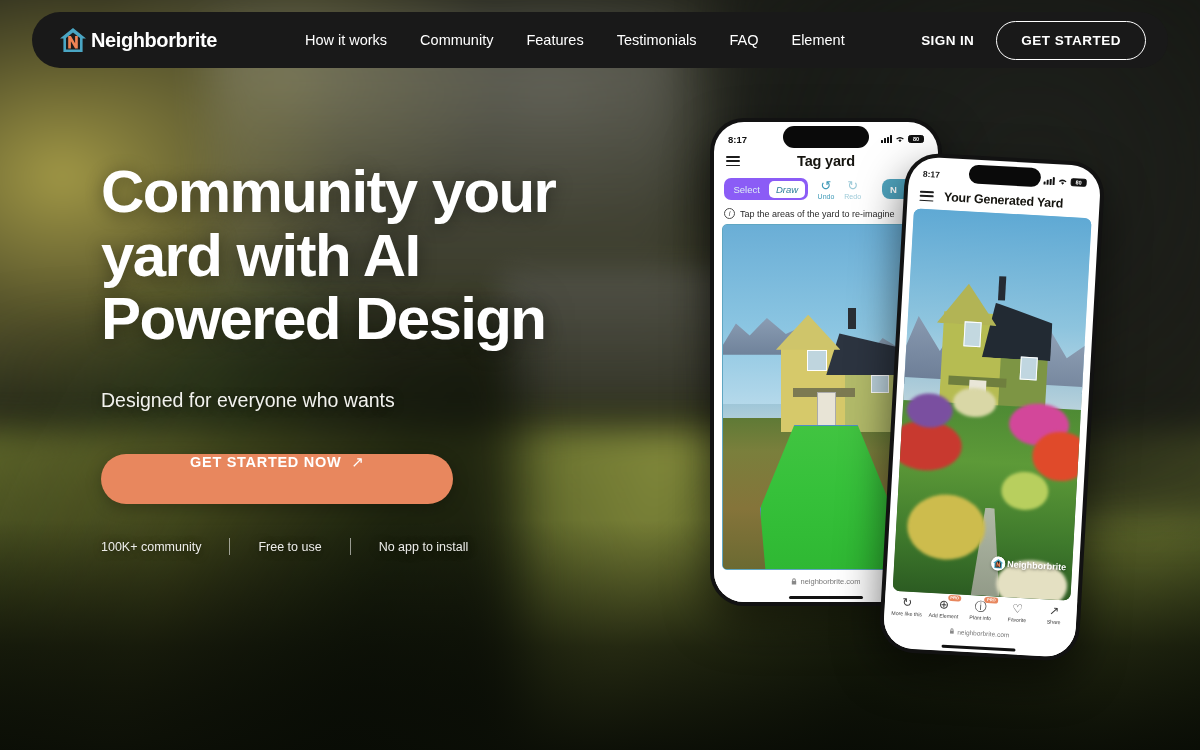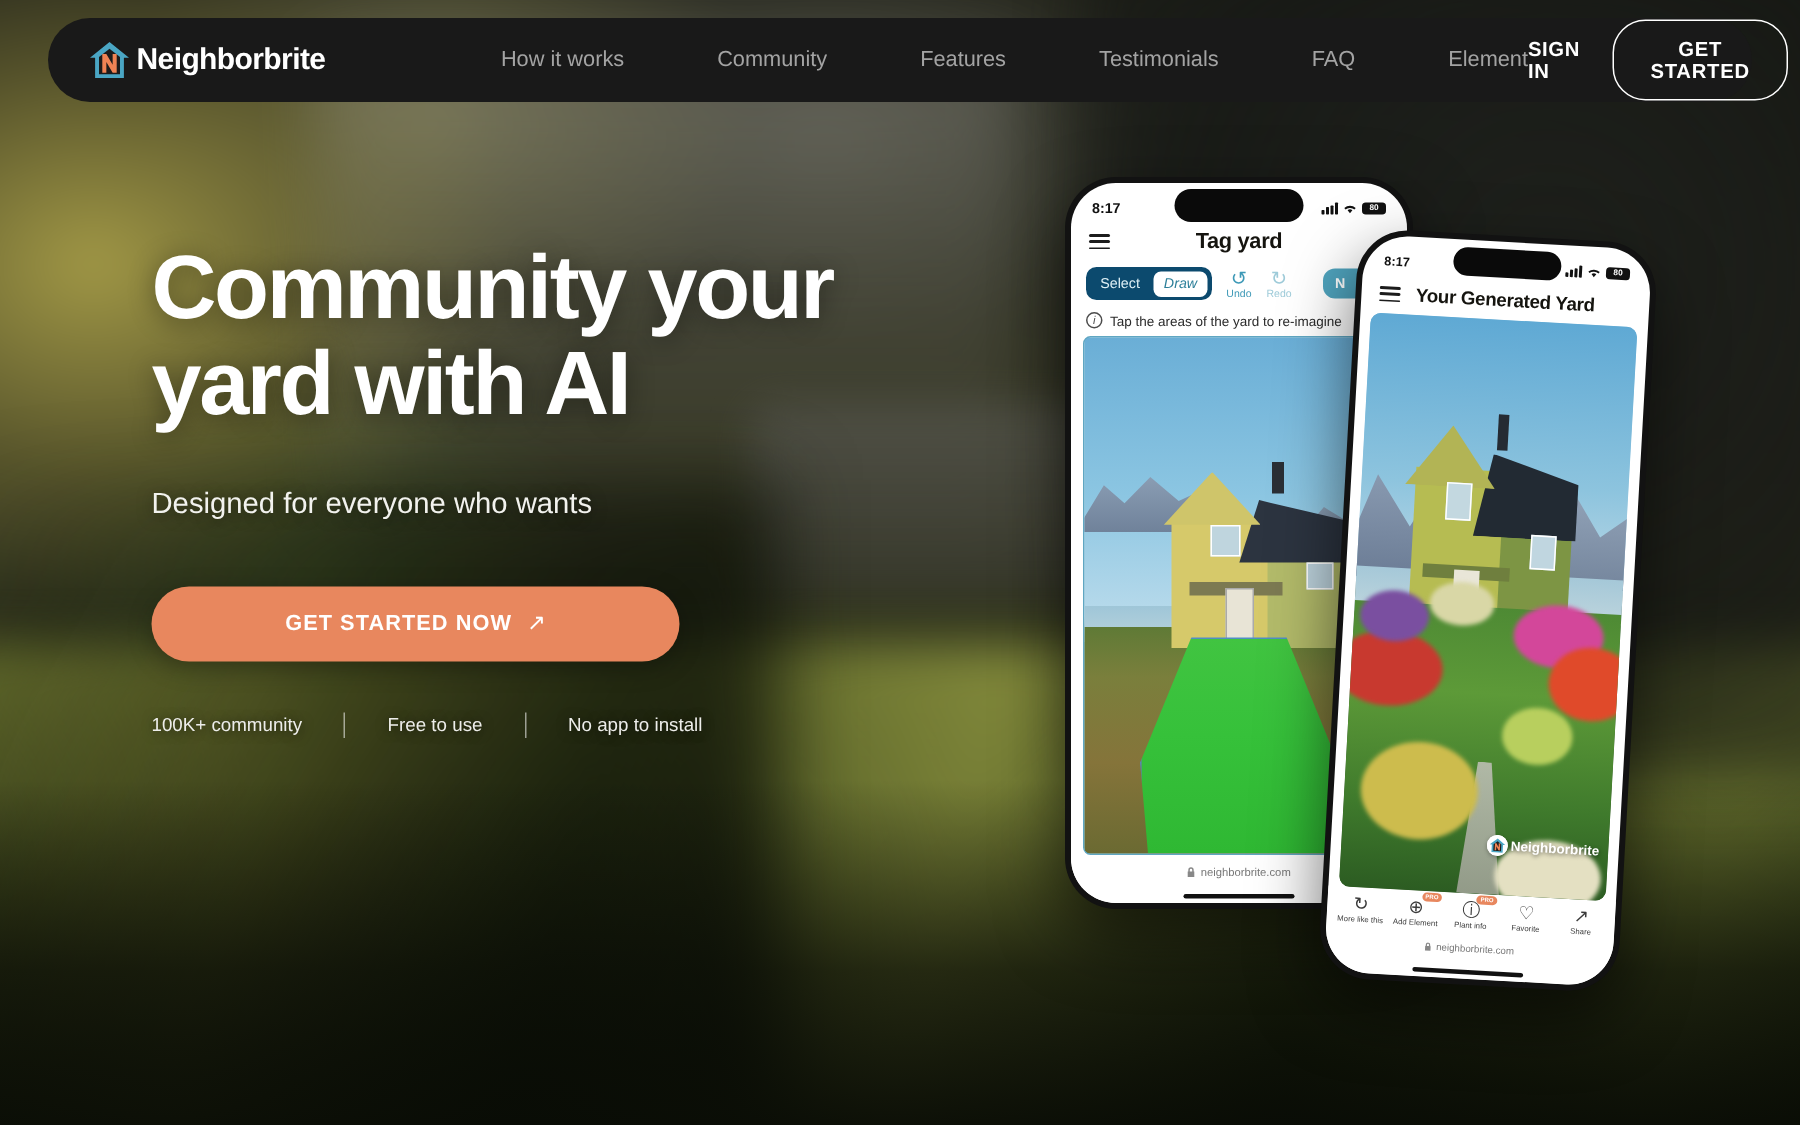--- a/index.html
+++ b/index.html
@@ -55,21 +55,21 @@
   
   #navbar {
     position:absolute; left:32px; top:12px; width:1136px; height:56px;
     background:#191919; border-radius:28px; z-index:30;
     display:flex; align-items:center; padding:0 22px 0 26px;
   }
   .brand { display:flex; align-items:center; gap:3px; }
   .brand-mark { width:30px; height:30px; position:relative; flex:0 0 auto; }
   .brand-name { color:#fff; font-size:20px; font-weight:bold; letter-spacing:-0.4px; line-height:1; }
   .nav-links { display:flex; align-items:center; gap:33px; margin-left:88px; }
-  .nav-link { color:#a3a3a3; font-size:14.5px; cursor:pointer; white-space:nowrap;margin-left:29px; }
+  .nav-link { color:#ffffff; font-size:14.5px; cursor:pointer; white-space:nowrap; }
   .nav-right { margin-left:auto; display:flex; align-items:center; gap:22px; }
   .signin { color:#fff; font-size:13.5px; font-weight:bold; letter-spacing:0.4px; cursor:pointer; }
   .get-started {
     color:#fff; font-size:13.5px; font-weight:bold; letter-spacing:0.5px;
     border:1.6px solid #fff; border-radius:22px; padding:11px 24px; cursor:pointer; background:transparent;
     font-family:"Liberation Sans", sans-serif;
   }
 
   
   #hero { position:absolute; left:101px; top:160px; z-index:20; width:560px; }
@@ -77,21 +77,21 @@
     color:#fff; font-size:60px; font-weight:bold; line-height:1.06; letter-spacing:-1.6px;
     text-shadow:0 2px 18px rgba(0,0,0,0.42);
   }
   #subtitle {
     margin-top:36px; color:#f2f2ee; font-size:19.5px; line-height:1.42;
     text-shadow:0 1px 10px rgba(0,0,0,0.5);
   }
   #cta {
     margin-top:40px; width:352px; height:50px; border-radius:25px;
     background:#e8875e; border:none; color:#fff; cursor:pointer;
-    display:flex; align-items:center; justify-content:center; gap:10px;
+    display:flex; justify-content:center; gap:10px;
     font-family:"Liberation Sans", sans-serif;
     box-shadow:0 4px 16px rgba(0,0,0,0.25);
   }
   #cta .cta-text { font-size:14.5px; font-weight:bold; letter-spacing:0.7px; }
   #cta .cta-arrow { font-size:15px; line-height:1; }
   #stats { margin-top:34px; display:flex; align-items:center; gap:0; }
   .stat { color:#ededea; font-size:12.5px; text-shadow:0 1px 8px rgba(0,0,0,0.6); white-space:nowrap; }
   .stat-div { width:1px; height:17px; background:rgba(255,255,255,0.55); margin:0 28px; }
 
   
@@ -113,21 +113,21 @@
   .bars i { width:2px; background:#111; display:block; border-radius:.5px; }
   .bars i:nth-child(1){height:3px}.bars i:nth-child(2){height:5px}.bars i:nth-child(3){height:6.5px}.bars i:nth-child(4){height:8px}
   .batt { border:1px solid #111; border-radius:2.5px; width:16px; height:8.5px; background:#111; color:#fff;
     font-size:5.5px; display:flex; align-items:center; justify-content:center; font-weight:bold; }
   .app-head { display:flex; align-items:center; padding:4px 12px 8px; position:relative; }
   .hamb { display:flex; flex-direction:column; gap:2.5px; cursor:pointer; }
   .hamb span { width:14px; height:1.8px; background:#1c1c1c; border-radius:1px; display:block; }
   .app-title { position:absolute; left:0; right:0; text-align:center; font-size:14.5px; font-weight:bold;
     color:#15140f; letter-spacing:-0.2px; }
   .toolrow { display:flex; align-items:center; padding:4px 10px 6px; gap:10px; }
-  .segctl { display:flex; background:#0c4a6e; border-radius:7px; padding:2.5px; gap:2px; }
+  .segctl { display:flex; background:#8b5cf6; border-radius:7px; padding:2.5px; gap:2px; }
   .seg { font-size:9.5px; padding:3px 7px; border-radius:5px; color:#ddeff5; cursor:pointer; }
   .seg.active { background:#fff; color:#2c7f99; font-weight:normal;font-style:italic; }
   .tool { display:flex; flex-direction:column; align-items:center; gap:1px; cursor:pointer; }
   .tool .ic { font-size:13px; line-height:1; color:#3e99b7; }
   .tool .lb { font-size:7px; color:#3e99b7; }
   .tool.dim .ic, .tool.dim .lb { color:#9ecbd9; }
   .tool-next { margin-left:auto; background:#4fa3bd; border-radius:8px; height:20px; width:46px;
     display:flex; align-items:center; color:#fff; font-size:9.5px; padding-left:8px; font-weight:bold; }
   .infobar { display:flex; align-items:center; gap:5px; padding:2px 10px 5px; }
   .info-i { width:11px; height:11px; border-radius:50%; border:1px solid #4c4c4c; color:#4c4c4c;
@@ -252,20 +252,21 @@
   <div class="nav-right">
     <span class="signin">SIGN IN</span>
     <button class="get-started">GET STARTED</button>
   </div>
 </div>
 
 <div id="hero">
   <h1 id="headline">
     <span>Community your</span><br>
     <span>yard with AI</span><br>
+    <span>Powered Design</span>
   </h1>
 
   <p id="subtitle">
     <span>Designed for everyone who wants</span><br>
   </p>
 
   <button id="cta">
     <span class="cta-text">GET STARTED NOW</span>
     <span class="cta-arrow">↗</span>
   </button>

